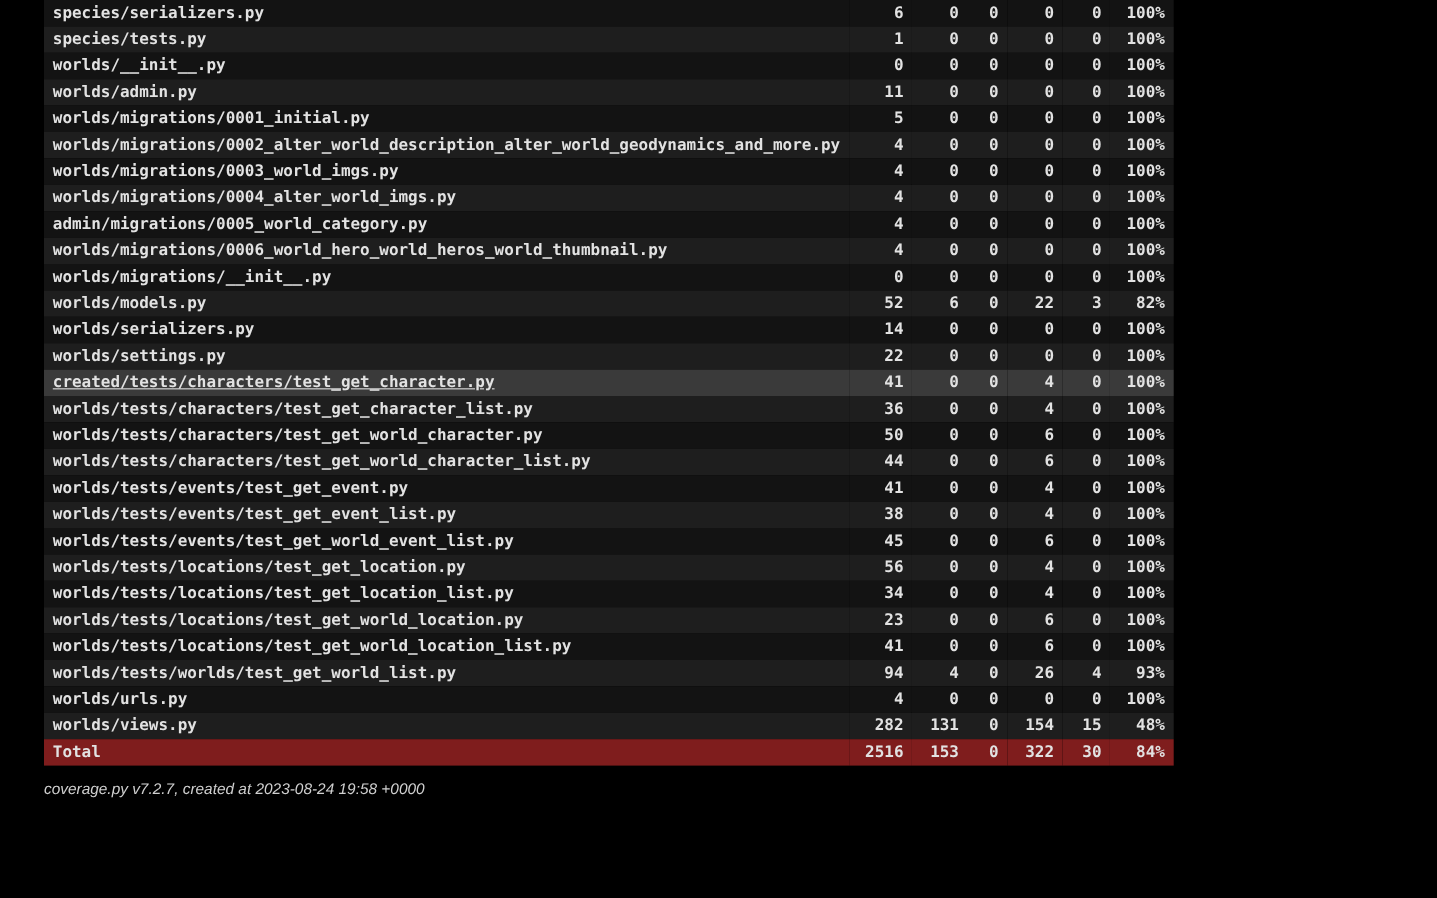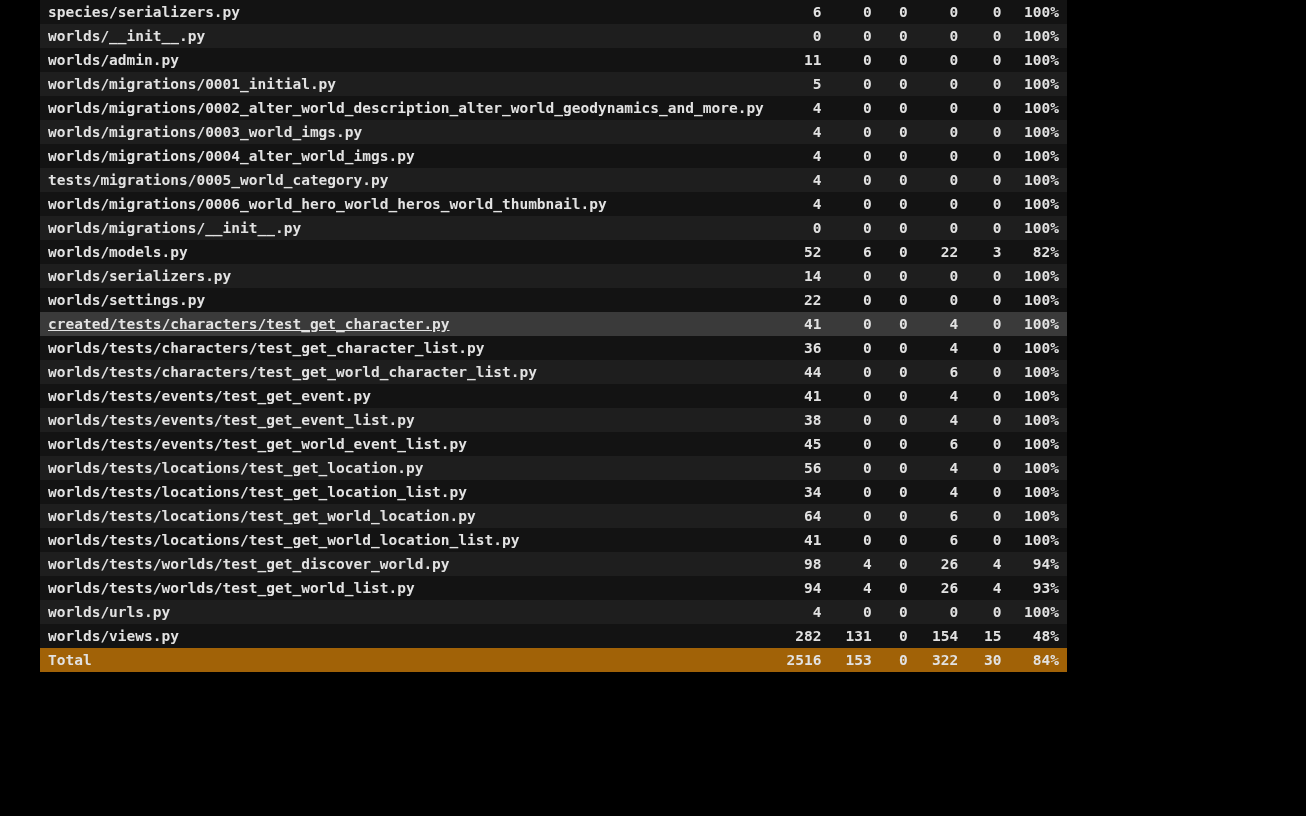--- a/index.html
+++ b/index.html
@@ -29,21 +29,21 @@
     background: #1e1e1e;
   }
   tr:nth-child(odd) td {
     background: #131313;
   }
   tr.hover-row td {
     background: #3a3a3a !important;
   }
   tr.total-row td {
     font-weight: bold;
-    background: #a16207;
+    background: #7f1d1d;
   }
   td {
     padding: 4px 8px 4px 8px;
     white-space: nowrap;
     vertical-align: middle;
   }
   td.name-cell {
     text-align: left;
     font-weight: bold;
   }
@@ -76,20 +76,29 @@
         <tr>
           <td class="name-cell"><a href="#" class="file-link">species/serializers.py</a></td>
           <td class="num">6</td>
           <td class="num">0</td>
           <td class="num">0</td>
           <td class="num">0</td>
           <td class="num">0</td>
           <td class="num">100%</td>
         </tr>
         <tr>
+          <td class="name-cell"><a href="#" class="file-link">species/tests.py</a></td>
+          <td class="num">1</td>
+          <td class="num">0</td>
+          <td class="num">0</td>
+          <td class="num">0</td>
+          <td class="num">0</td>
+          <td class="num">100%</td>
+        </tr>
+        <tr>
           <td class="name-cell"><a href="#" class="file-link">worlds/__init__.py</a></td>
           <td class="num">0</td>
           <td class="num">0</td>
           <td class="num">0</td>
           <td class="num">0</td>
           <td class="num">0</td>
           <td class="num">100%</td>
         </tr>
         <tr>
           <td class="name-cell"><a href="#" class="file-link">worlds/admin.py</a></td>
@@ -130,21 +139,21 @@
         <tr>
           <td class="name-cell"><a href="#" class="file-link">worlds/migrations/0004_alter_world_imgs.py</a></td>
           <td class="num">4</td>
           <td class="num">0</td>
           <td class="num">0</td>
           <td class="num">0</td>
           <td class="num">0</td>
           <td class="num">100%</td>
         </tr>
         <tr>
-          <td class="name-cell"><a href="#" class="file-link">tests/migrations/0005_world_category.py</a></td>
+          <td class="name-cell"><a href="#" class="file-link">admin/migrations/0005_world_category.py</a></td>
           <td class="num">4</td>
           <td class="num">0</td>
           <td class="num">0</td>
           <td class="num">0</td>
           <td class="num">0</td>
           <td class="num">100%</td>
         </tr>
         <tr>
           <td class="name-cell"><a href="#" class="file-link">worlds/migrations/0006_world_hero_world_heros_world_thumbnail.py</a></td>
           <td class="num">4</td>
@@ -202,20 +211,29 @@
         <tr>
           <td class="name-cell"><a href="#" class="file-link">worlds/tests/characters/test_get_character_list.py</a></td>
           <td class="num">36</td>
           <td class="num">0</td>
           <td class="num">0</td>
           <td class="num">4</td>
           <td class="num">0</td>
           <td class="num">100%</td>
         </tr>
         <tr>
+          <td class="name-cell"><a href="#" class="file-link">worlds/tests/characters/test_get_world_character.py</a></td>
+          <td class="num">50</td>
+          <td class="num">0</td>
+          <td class="num">0</td>
+          <td class="num">6</td>
+          <td class="num">0</td>
+          <td class="num">100%</td>
+        </tr>
+        <tr>
           <td class="name-cell"><a href="#" class="file-link">worlds/tests/characters/test_get_world_character_list.py</a></td>
           <td class="num">44</td>
           <td class="num">0</td>
           <td class="num">0</td>
           <td class="num">6</td>
           <td class="num">0</td>
           <td class="num">100%</td>
         </tr>
         <tr>
           <td class="name-cell"><a href="#" class="file-link">worlds/tests/events/test_get_event.py</a></td>
@@ -257,44 +275,35 @@
           <td class="name-cell"><a href="#" class="file-link">worlds/tests/locations/test_get_location_list.py</a></td>
           <td class="num">34</td>
           <td class="num">0</td>
           <td class="num">0</td>
           <td class="num">4</td>
           <td class="num">0</td>
           <td class="num">100%</td>
         </tr>
         <tr>
           <td class="name-cell"><a href="#" class="file-link">worlds/tests/locations/test_get_world_location.py</a></td>
-          <td class="num">64</td>
+          <td class="num">23</td>
           <td class="num">0</td>
           <td class="num">0</td>
           <td class="num">6</td>
           <td class="num">0</td>
           <td class="num">100%</td>
         </tr>
         <tr>
           <td class="name-cell"><a href="#" class="file-link">worlds/tests/locations/test_get_world_location_list.py</a></td>
           <td class="num">41</td>
           <td class="num">0</td>
           <td class="num">0</td>
           <td class="num">6</td>
           <td class="num">0</td>
           <td class="num">100%</td>
-        </tr>
-        <tr>
-          <td class="name-cell"><a href="#" class="file-link">worlds/tests/worlds/test_get_discover_world.py</a></td>
-          <td class="num">98</td>
-          <td class="num">4</td>
-          <td class="num">0</td>
-          <td class="num">26</td>
-          <td class="num">4</td>
-          <td class="num">94%</td>
         </tr>
         <tr>
           <td class="name-cell"><a href="#" class="file-link">worlds/tests/worlds/test_get_world_list.py</a></td>
           <td class="num">94</td>
           <td class="num">4</td>
           <td class="num">0</td>
           <td class="num">26</td>
           <td class="num">4</td>
           <td class="num">93%</td>
         </tr>
@@ -320,13 +329,14 @@
           <td class="name-cell">Total</td>
           <td class="num">2516</td>
           <td class="num">153</td>
           <td class="num">0</td>
           <td class="num">322</td>
           <td class="num">30</td>
           <td class="num">84%</td>
         </tr>
       </tbody>
   </table>
+  <div class="footer">coverage.py v7.2.7, created at 2023-08-24 19:58 +0000</div>
 </div>
 
 </body></html>

